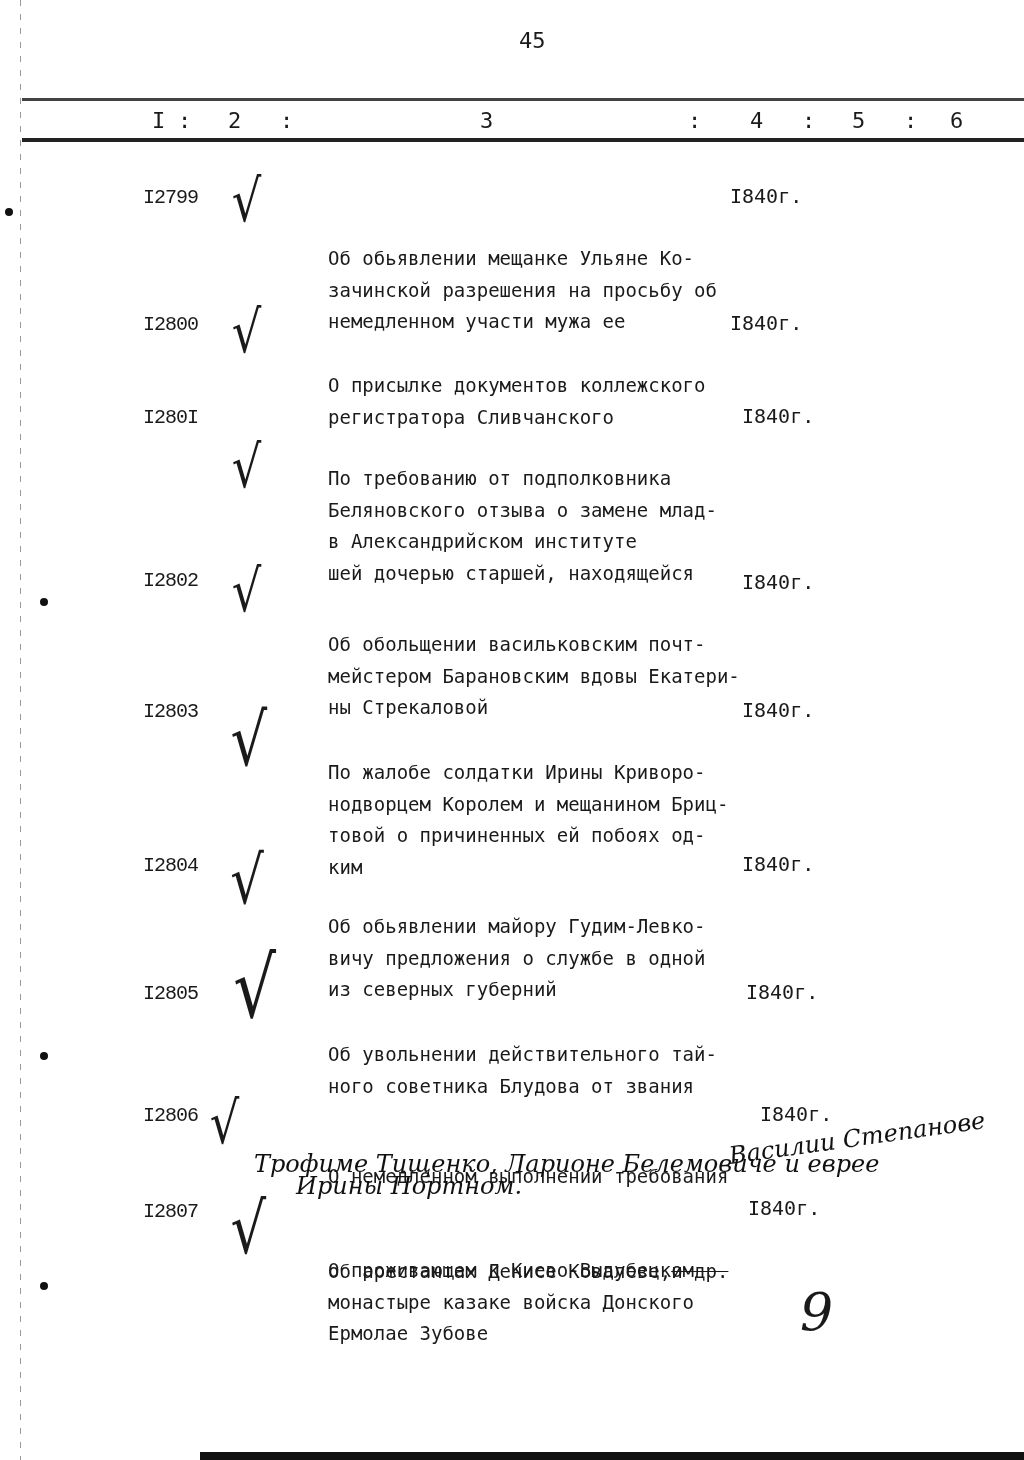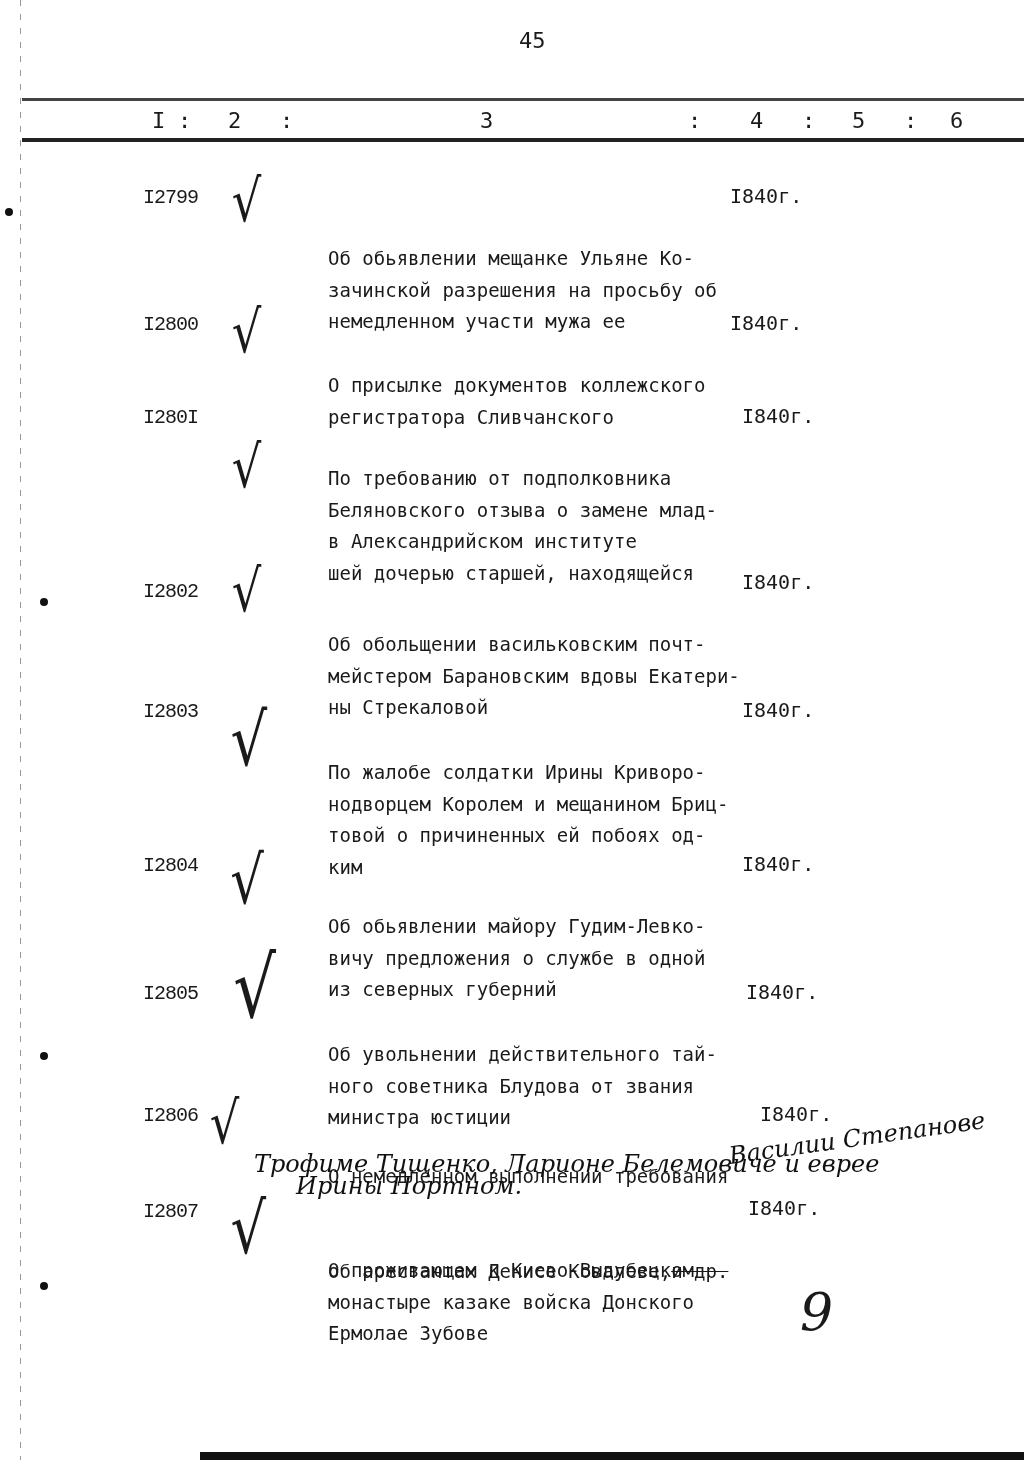--- a/index.html
+++ b/index.html
@@ -72,21 +72,21 @@
 <div class="entry" style="top:400px">
   <div class="num" style="top:6px">I280I</div>
   <div class="check" style="left:228px;top:38px">√</div>
   <div class="desc" style="top:0">
     <div>По требованию от подполковника</div><div>Беляновского отзыва о замене млад-</div><div>в Александрийском институте</div><div>шей дочерью старшей, находящейся</div>
   </div>
   <div class="year" style="left:722px;top:4px">I840г.</div>
 </div>
 
 <div class="entry" style="top:566px">
-  <div class="num" style="top:14px">I2802</div>
+  <div class="num" style="top:3px">I2802</div>
   <div class="check" style="left:228px;top:-4px">√</div>
   <div class="desc" style="top:0">
     <div>Об обольщении васильковским почт-</div><div>мейстером Барановским вдовы Екатери-</div><div>ны Стрекаловой</div>
   </div>
   <div class="year" style="left:722px;top:4px">I840г.</div>
 </div>
 
 <div class="entry" style="top:694px">
   <div class="num" style="top:6px">I2803</div>
   <div class="check" style="left:226px;top:10px;font-size:72px">√</div>
@@ -102,21 +102,21 @@
   <div class="desc" style="top:0">
     <div>Об обьявлении майору Гудим-Левко-</div><div>вичу предложения о службе в одной</div><div>из северных губерний</div>
   </div>
   <div class="year" style="left:722px;top:4px">I840г.</div>
 </div>
 
 <div class="entry" style="top:976px">
   <div class="num" style="top:6px">I2805</div>
   <div class="check" style="left:228px;top:-30px;font-size:84px">√</div>
   <div class="desc" style="top:0">
-    <div>Об увольнении действительного тай-</div><div>ного советника Блудова от звания</div><div>министра юстиции</div>
+    <div>Об увольнении действительного тай-</div><div>ного советника Блудова от звания</div>
   </div>
   <div class="year" style="left:726px;top:4px">I840г.</div>
 </div>
 
 <div class="entry" style="top:1098px">
   <div class="num" style="top:6px">I2806</div>
   <div class="check" style="left:206px;top:-4px">√</div>
   <div class="desc" style="top:0">
     <div>О немедленном выполнении требования</div>
     <div><span>об арестантах Денисе Ковалеве,</span><span class="strike">и др.</span></div>

